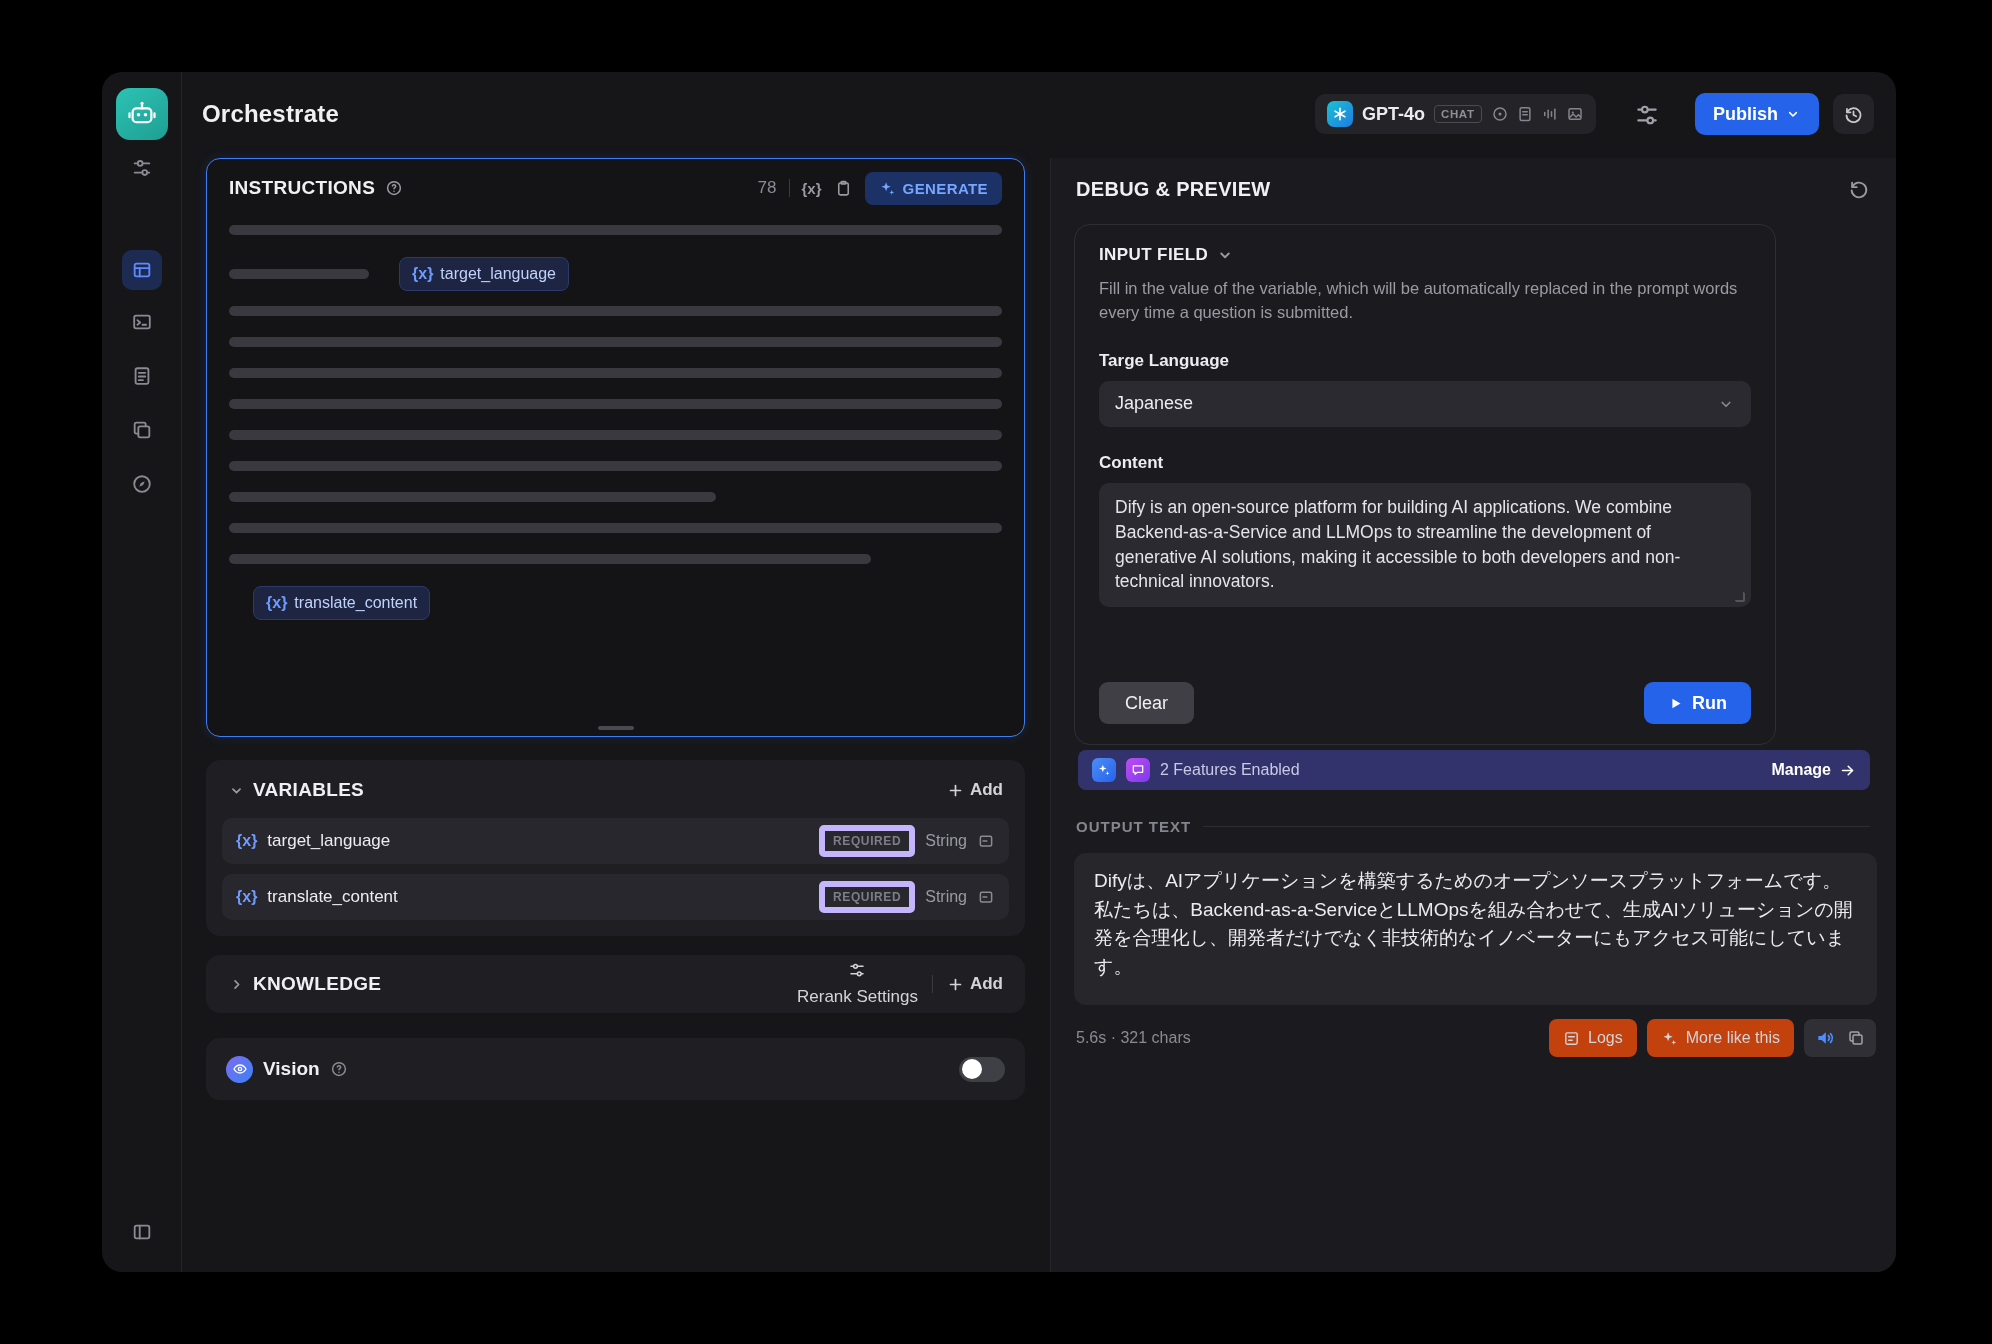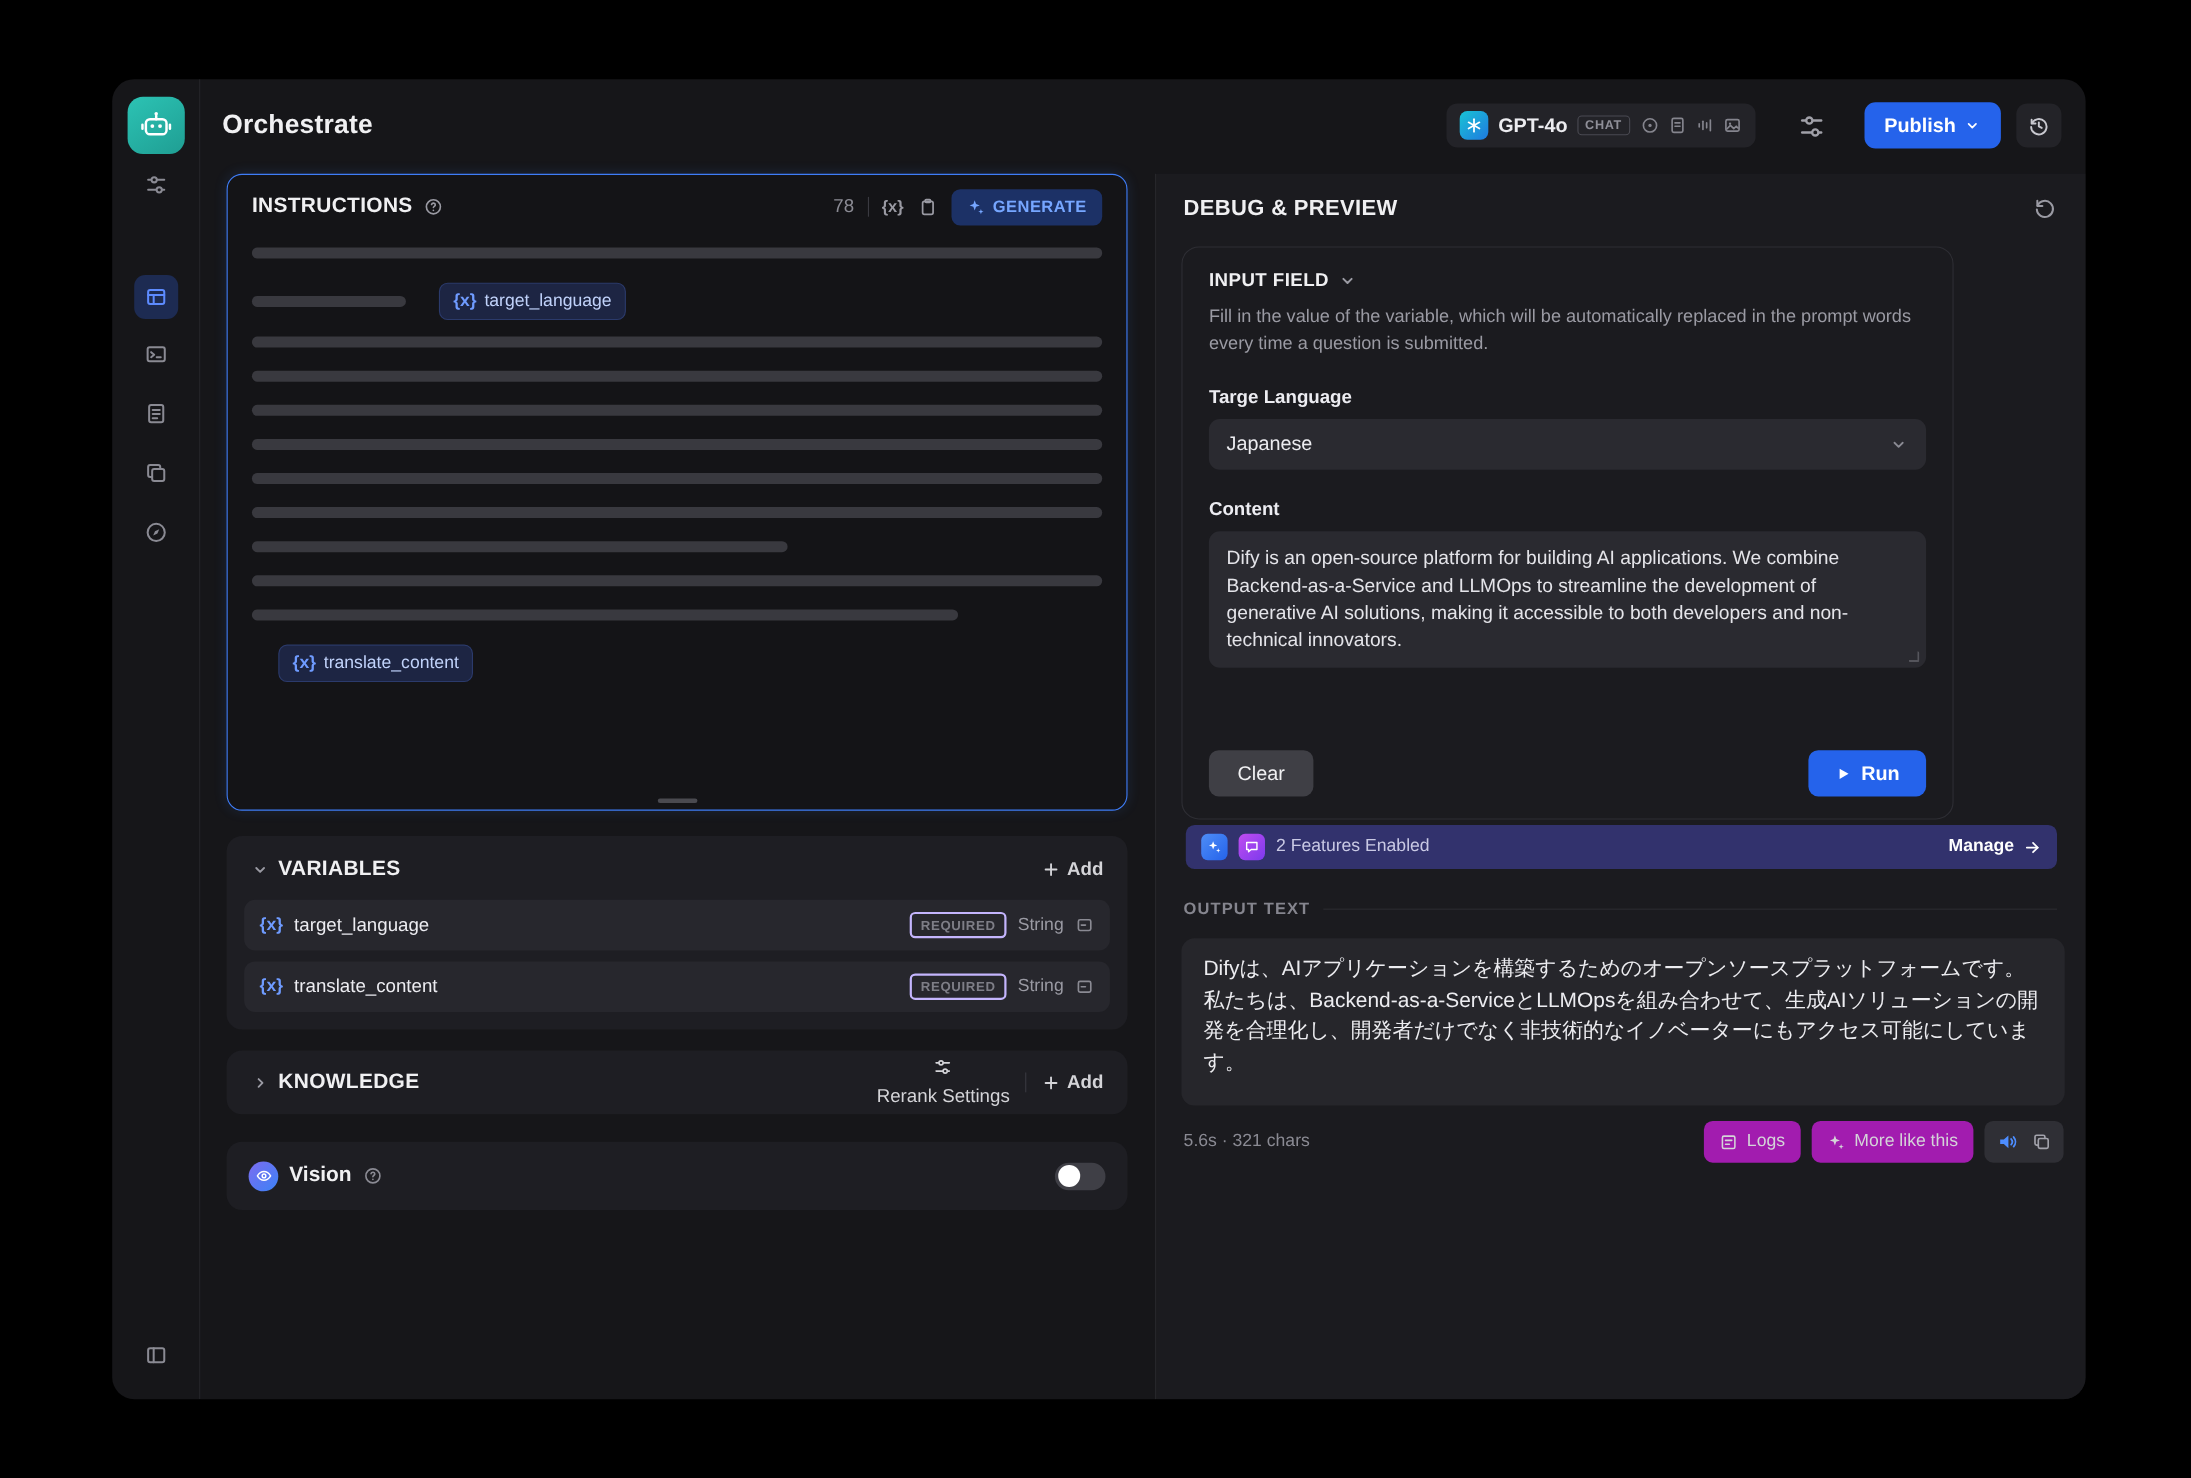--- a/index.html
+++ b/index.html
@@ -46,21 +46,21 @@
   .resize-handle { position:absolute; bottom:6px; left:50%; transform:translateX(-50%); width:36px; height:4px; border-radius:2px; background:#4a4a50; cursor:ns-resize; }
 
   .card { position:absolute; left:24px; width:819px; background:#1e1e23; border-radius:14px; }
   .vars-card { top:602px; height:176px; padding:12px 16px; }
   .sec-head { display:flex; align-items:center; gap:8px; height:36px; padding:0 6px; }
   .sec-title { font-size:19px; font-weight:700; letter-spacing:.3px; }
   .add-btn { margin-left:auto; display:flex; align-items:center; gap:6px; font-size:17px; font-weight:600; color:#d4d4d8; cursor:pointer; }
   .var-row { display:flex; align-items:center; gap:10px; height:46px; margin-top:10px; background:#27272d; border-radius:10px; padding:0 14px; cursor:pointer; }
   .var-row .vx { color:#6f9bff; font-size:16px; font-weight:700; }
   .var-row .vname { font-size:17px; color:#ececf1; }
-  .required-badge { margin-left:auto; font-size:12px; font-weight:700; letter-spacing:.6px; color:#7e7e87; border:2px solid #c4b5fd; border-radius:5px; padding:3px 8px; }
+  .required-badge { margin-left:auto; font-size:12px; font-weight:700; letter-spacing:.6px; color:#7e7e87; border:6px solid #c4b5fd; border-radius:5px; padding:3px 8px; }
   .vtype { font-size:16px; color:#9a9aa3; }
 
   .knowledge-card { top:797px; height:58px; display:flex; align-items:center; gap:8px; padding:0 22px; }
   .kn-right { margin-left:auto; display:flex; align-items:center; gap:14px; }
   .rerank-btn { display:flex; align-items:center; gap:8px; font-size:17px; color:#d4d4d8; cursor:pointer;flex-direction:column; }
 
   .vision-card { top:880px; height:62px; display:flex; align-items:center; gap:10px; padding:0 20px; }
   .vision-badge { width:27px; height:27px; border-radius:50%; background:linear-gradient(135deg,#7c6cf0,#3b82f6); display:flex; align-items:center; justify-content:center; color:#fff; }
   .vision-label { font-size:19px; font-weight:700; }
   .toggle { margin-left:auto; width:46px; height:25px; border-radius:13px; background:#3f3f46; position:relative; cursor:pointer; }
@@ -92,21 +92,21 @@
   .manage-btn { margin-left:auto; display:flex; align-items:center; gap:8px; font-size:16px; font-weight:600; color:#fff; cursor:pointer; }
 
   .output-head { position:absolute; left:25px; right:26px; top:660px; display:flex; align-items:center; gap:12px; }
   .output-title { font-size:15px; font-weight:700; letter-spacing:1px; color:#85858e; white-space:nowrap; }
   .output-rule { flex:1; height:1px; background:#2c2c31; }
   .output-card { position:absolute; left:23px; top:695px; width:803px; height:152px; background:#26262b; border-radius:12px; padding:14px 20px; font-size:19px; line-height:1.5; color:#ececf0; }
 
   .out-footer { position:absolute; left:25px; right:20px; top:860px; height:40px; display:flex; align-items:center; }
   .out-stats { font-size:16px; color:#8a8a93; }
   .out-actions { margin-left:auto; display:flex; align-items:center; gap:10px; }
-  .sm-btn { height:38px; background:#a21caf; border-radius:8px; display:flex; align-items:center; gap:8px; padding:16px 14px; font-size:16px; color:#d4d4d8; cursor:pointer; }
+  .sm-btn { height:38px; background:#c2410c; border-radius:8px; display:flex; align-items:center; gap:8px; padding:16px 14px; font-size:16px; color:#d4d4d8; cursor:pointer; }
   .icon-group { height:38px; background:#2f2f35; border-radius:8px; display:flex; align-items:center; gap:12px; padding:0 11px; }
   .icon-btn { display:flex; align-items:center; cursor:pointer; }
   .blue-ic { color:#4d8dff; }
   .gray-ic { color:#a2a2ab; }
   svg { display:block; }
 </style>
 </head>
 <body>
 
 <div class="window">

